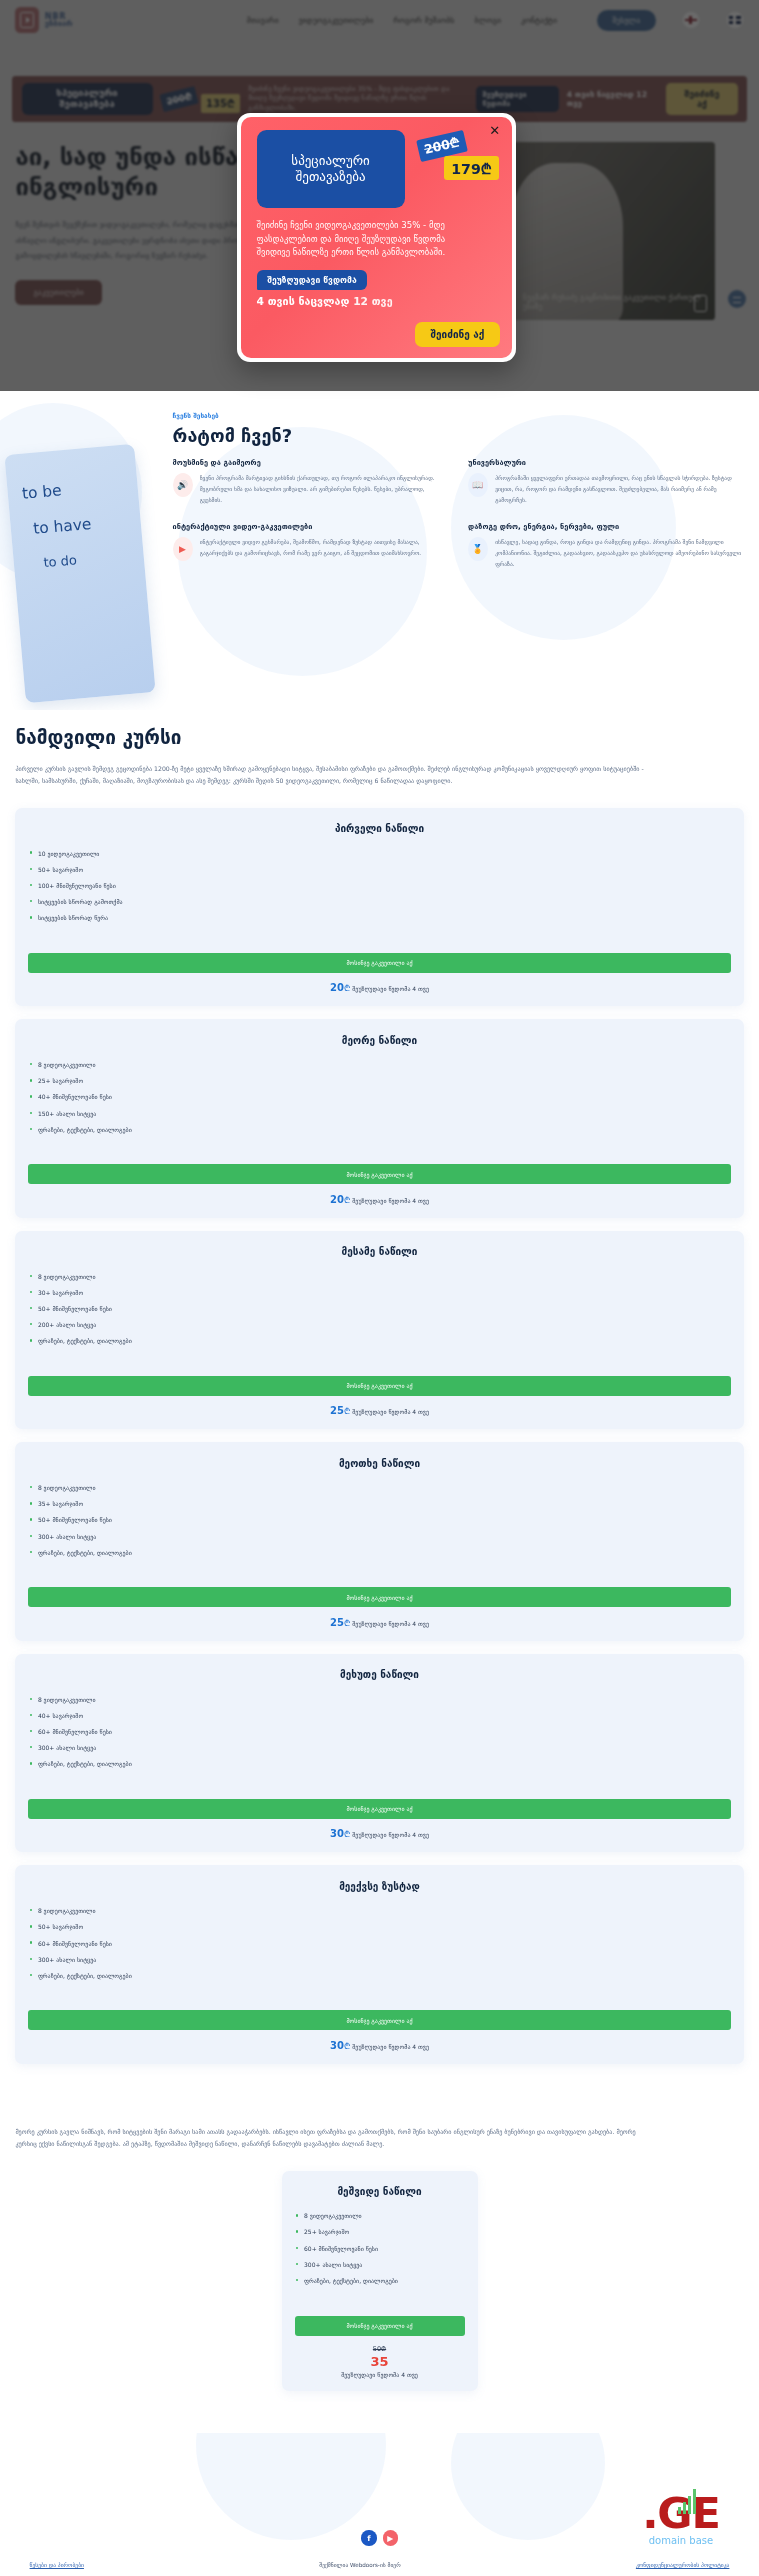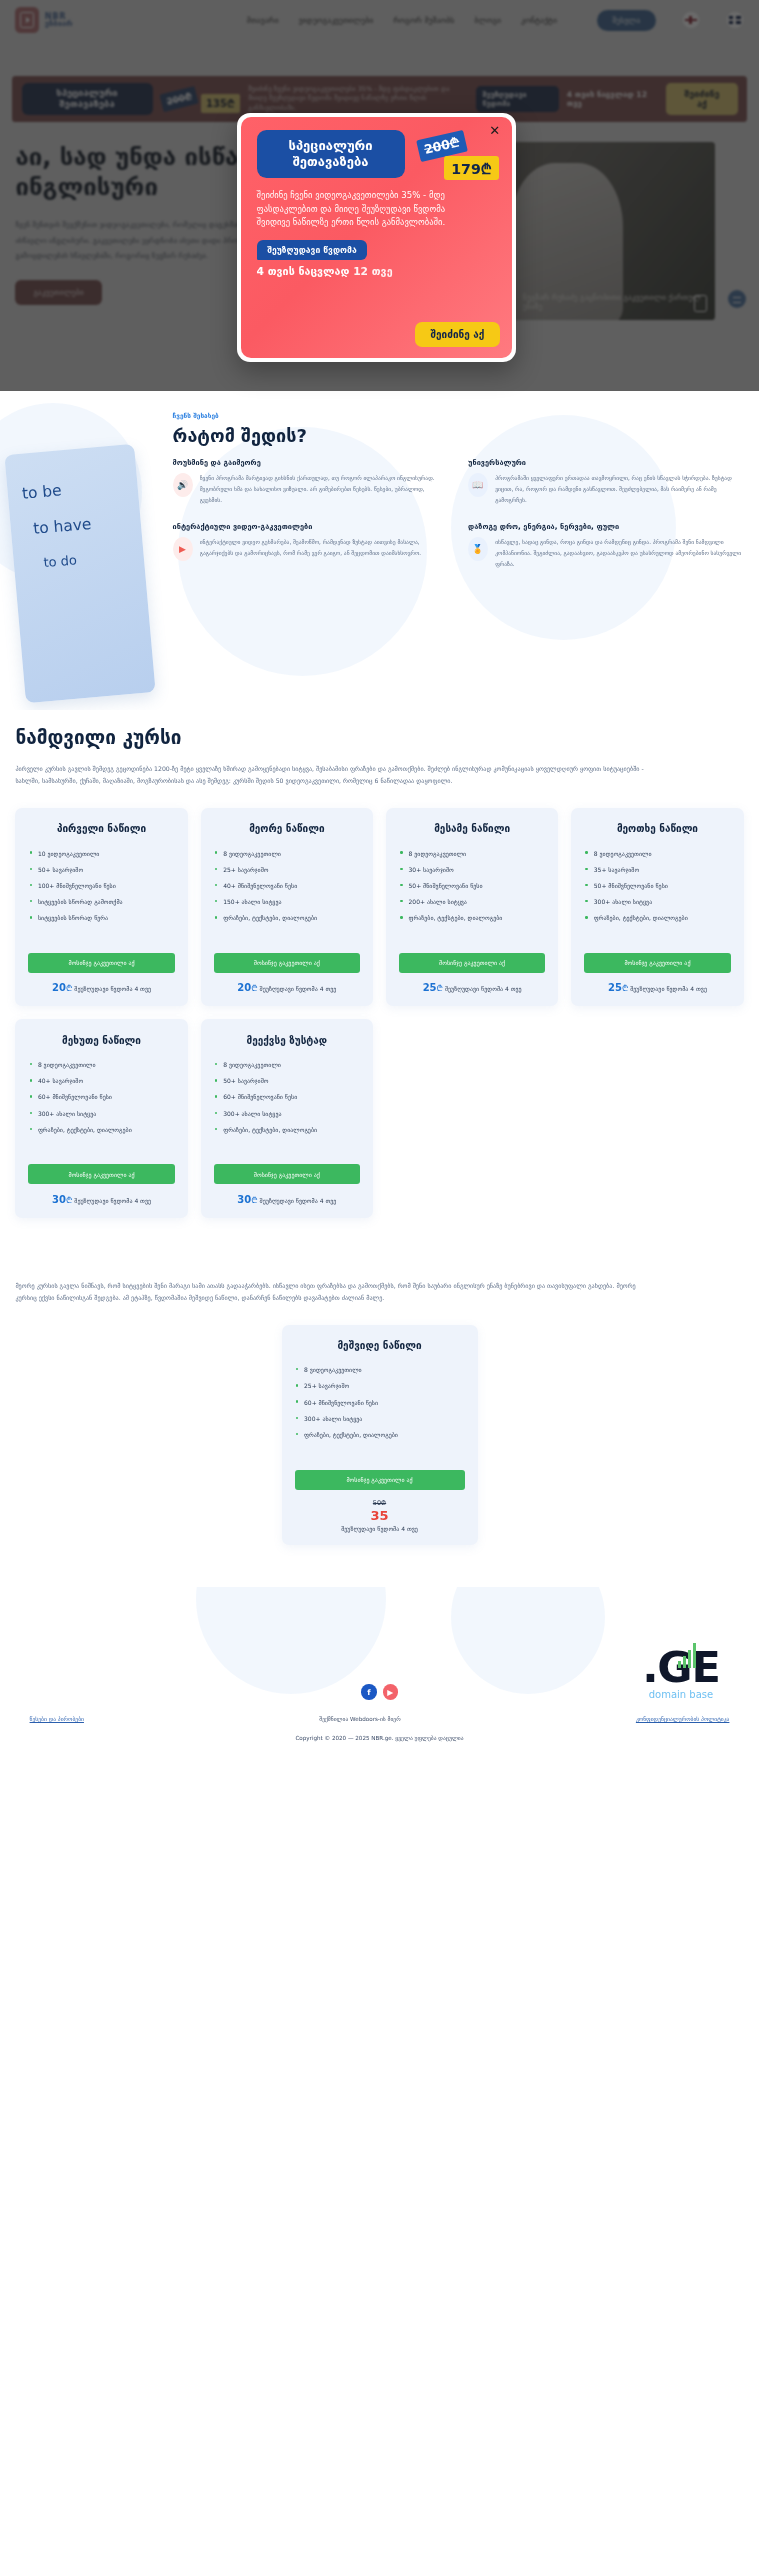--- a/index.html
+++ b/index.html
@@ -129,21 +129,21 @@
     width:100%;height:100%;border-radius:10px;position:relative;overflow:hidden;
     background:linear-gradient(135deg,#ff6168 0%,#fb5a62 45%,#ff7a80 100%);
     padding:13px 15.4px;
   }
   .modal-close {
     position:absolute; right:9.5px; top:7.1px; width:15.4px;height:15.4px;
     color:#1b1b1b; font-size:13px; line-height:14.2px; text-align:center; cursor:pointer; font-weight:700;
   }
   .m-title {
     display:inline-block;background:#1b4fa4;color:#fff;border-radius:9.5px;
-    padding:8px 13px;font-size:13px;font-weight:700;line-height:1.22;text-align:center;max-width:148px;
+    padding:23px 13px;font-size:13px;font-weight:400;line-height:1.22;text-align:center;max-width:148px;
   }
   .m-oldprice {
     position:absolute;right:46px;top:18px;background:#1f5bb5;color:#fff;
     font-size:12.5px;font-weight:800;padding:2.4px 6px;border-radius:2.4px;
     transform:rotate(-13deg);text-decoration:line-through;
   }
   .m-newprice {
     position:absolute;right:13px;top:39px;background:#f6c915;color:#11254a;
     font-size:14.2px;font-weight:800;padding:2.4px 7.1px;border-radius:3px;
   }
@@ -186,21 +186,21 @@
   }
   .ico.blue { background:#e9f1fd; color:#2a7fe0; }
   .ico.red { background:#fdeceb; color:#ef5b52; }
   .feat p { font-size:5.6px; line-height:2.0; color:#5a6b85; }
 
   
   .section { position:relative; padding:15.4px 15.4px 0; }
   .sec-title { font-size:19px;font-weight:700;color:#11243f; }
   .sec-desc { margin-top:15.4px;font-size:6.2px;line-height:2.0;color:#56678199; color:#5a6b85; max-width:629px; }
 
-  .cards { display:grid; grid-template-columns:repeat(4,1fr); gap:13px; margin-top:20px; }
+  .cards { display:grid; grid-template-columns:repeat(1,1fr); gap:13px; margin-top:20px; }
   .card {
     background:#eef3fb; border-radius:7.1px; padding:15.4px 13px 13px;
     box-shadow:0 2.4px 9.5px rgba(120,150,200,.10);
   }
   .card h3 { text-align:center; font-size:10px; font-weight:700; color:#11243f; margin-bottom:10.7px; }
   .card ul { list-style:none; }
   .card li {
     font-size:6px; color:#2b3a52; padding:3.6px 0 3.6px 9.5px; position:relative; line-height:1.5;
   }
   .card li:before {
@@ -222,21 +222,21 @@
 
   
   footer { position:relative; margin-top:42px; padding:24px 15.4px 15.4px; overflow:hidden; }
   .foot-blob { position:absolute;border-radius:50%;background:#f1f6fd;opacity:.9; }
   .foot-main { position:relative; display:flex; align-items:flex-end; justify-content:center; z-index:2; min-height:89px; }
   .socials { display:flex; gap:6px; }
   .soc { width:15.4px;height:15.4px;border-radius:50%;display:flex;align-items:center;justify-content:center;color:#fff;font-size:7.7px;font-weight:700;cursor:pointer; }
   .soc.fb { background:#1b58c4; }
   .soc.yt { background:#f3636a; }
   .gelogo { position:absolute; right:24px; bottom:0; text-align:center; }
-  .gelogo .big { font-size:43px;font-weight:700;color:#0f172a;line-height:.9;letter-spacing:-1.2px; }
+  .gelogo .big { font-size:43px;font-weight:700;color:#b91c1c;line-height:.9;letter-spacing:-1.2px; }
   .gelogo .sub { font-size:10px;color:#6fc0f2;margin-top:2.4px; }
   .gebars { position:absolute; right:24px; top:-6px; display:flex; align-items:flex-end; gap:1.8px; height:26px; }
   .gebars i { width:3px; background:#5bc46b; display:block; }
 
   .foot-links { position:relative; z-index:2; display:flex; justify-content:space-between; margin-top:16.6px; padding:0 14.2px; }
   .foot-links a, .foot-links span { font-size:5.6px; color:#2a5fae; }
   .foot-links a { text-decoration:underline; }
   .foot-links span { color:#3a4a66; text-decoration:none; }
   .copyright { text-align:center; font-size:5.6px; color:#3a4a66; margin-top:13px; }
 </style>
@@ -327,21 +327,21 @@
 
     <div class="whyus-grid">
       <div class="phonecard">
         <div class="i1">to be</div>
         <div class="i2">to have</div>
         <div class="i3">to do</div>
       </div>
 
       <div class="why-right">
         <div class="why-eyebrow">ჩვენს შესახებ</div>
-        <div class="why-title">რატომ შედის?</div>
+        <div class="why-title">რატომ ჩვენ?</div>
 
         <div class="features">
           <div class="feat">
             <h3>მოუსმინე და გაიმეორე</h3>
             <div class="row">
               <div class="ico red">🔊</div>
               <p>ჩვენი პროგრამა მარტივად გიხსნის ქართულად, თუ როგორ ილაპარაკო ინგლისურად. მეგობრული ხმა და სახალისო ვიზუალი. არ გიმებირებთ წესებს. წესები, უბრალოდ, გვესმის.</p>
             </div>
           </div>
           <div class="feat">

